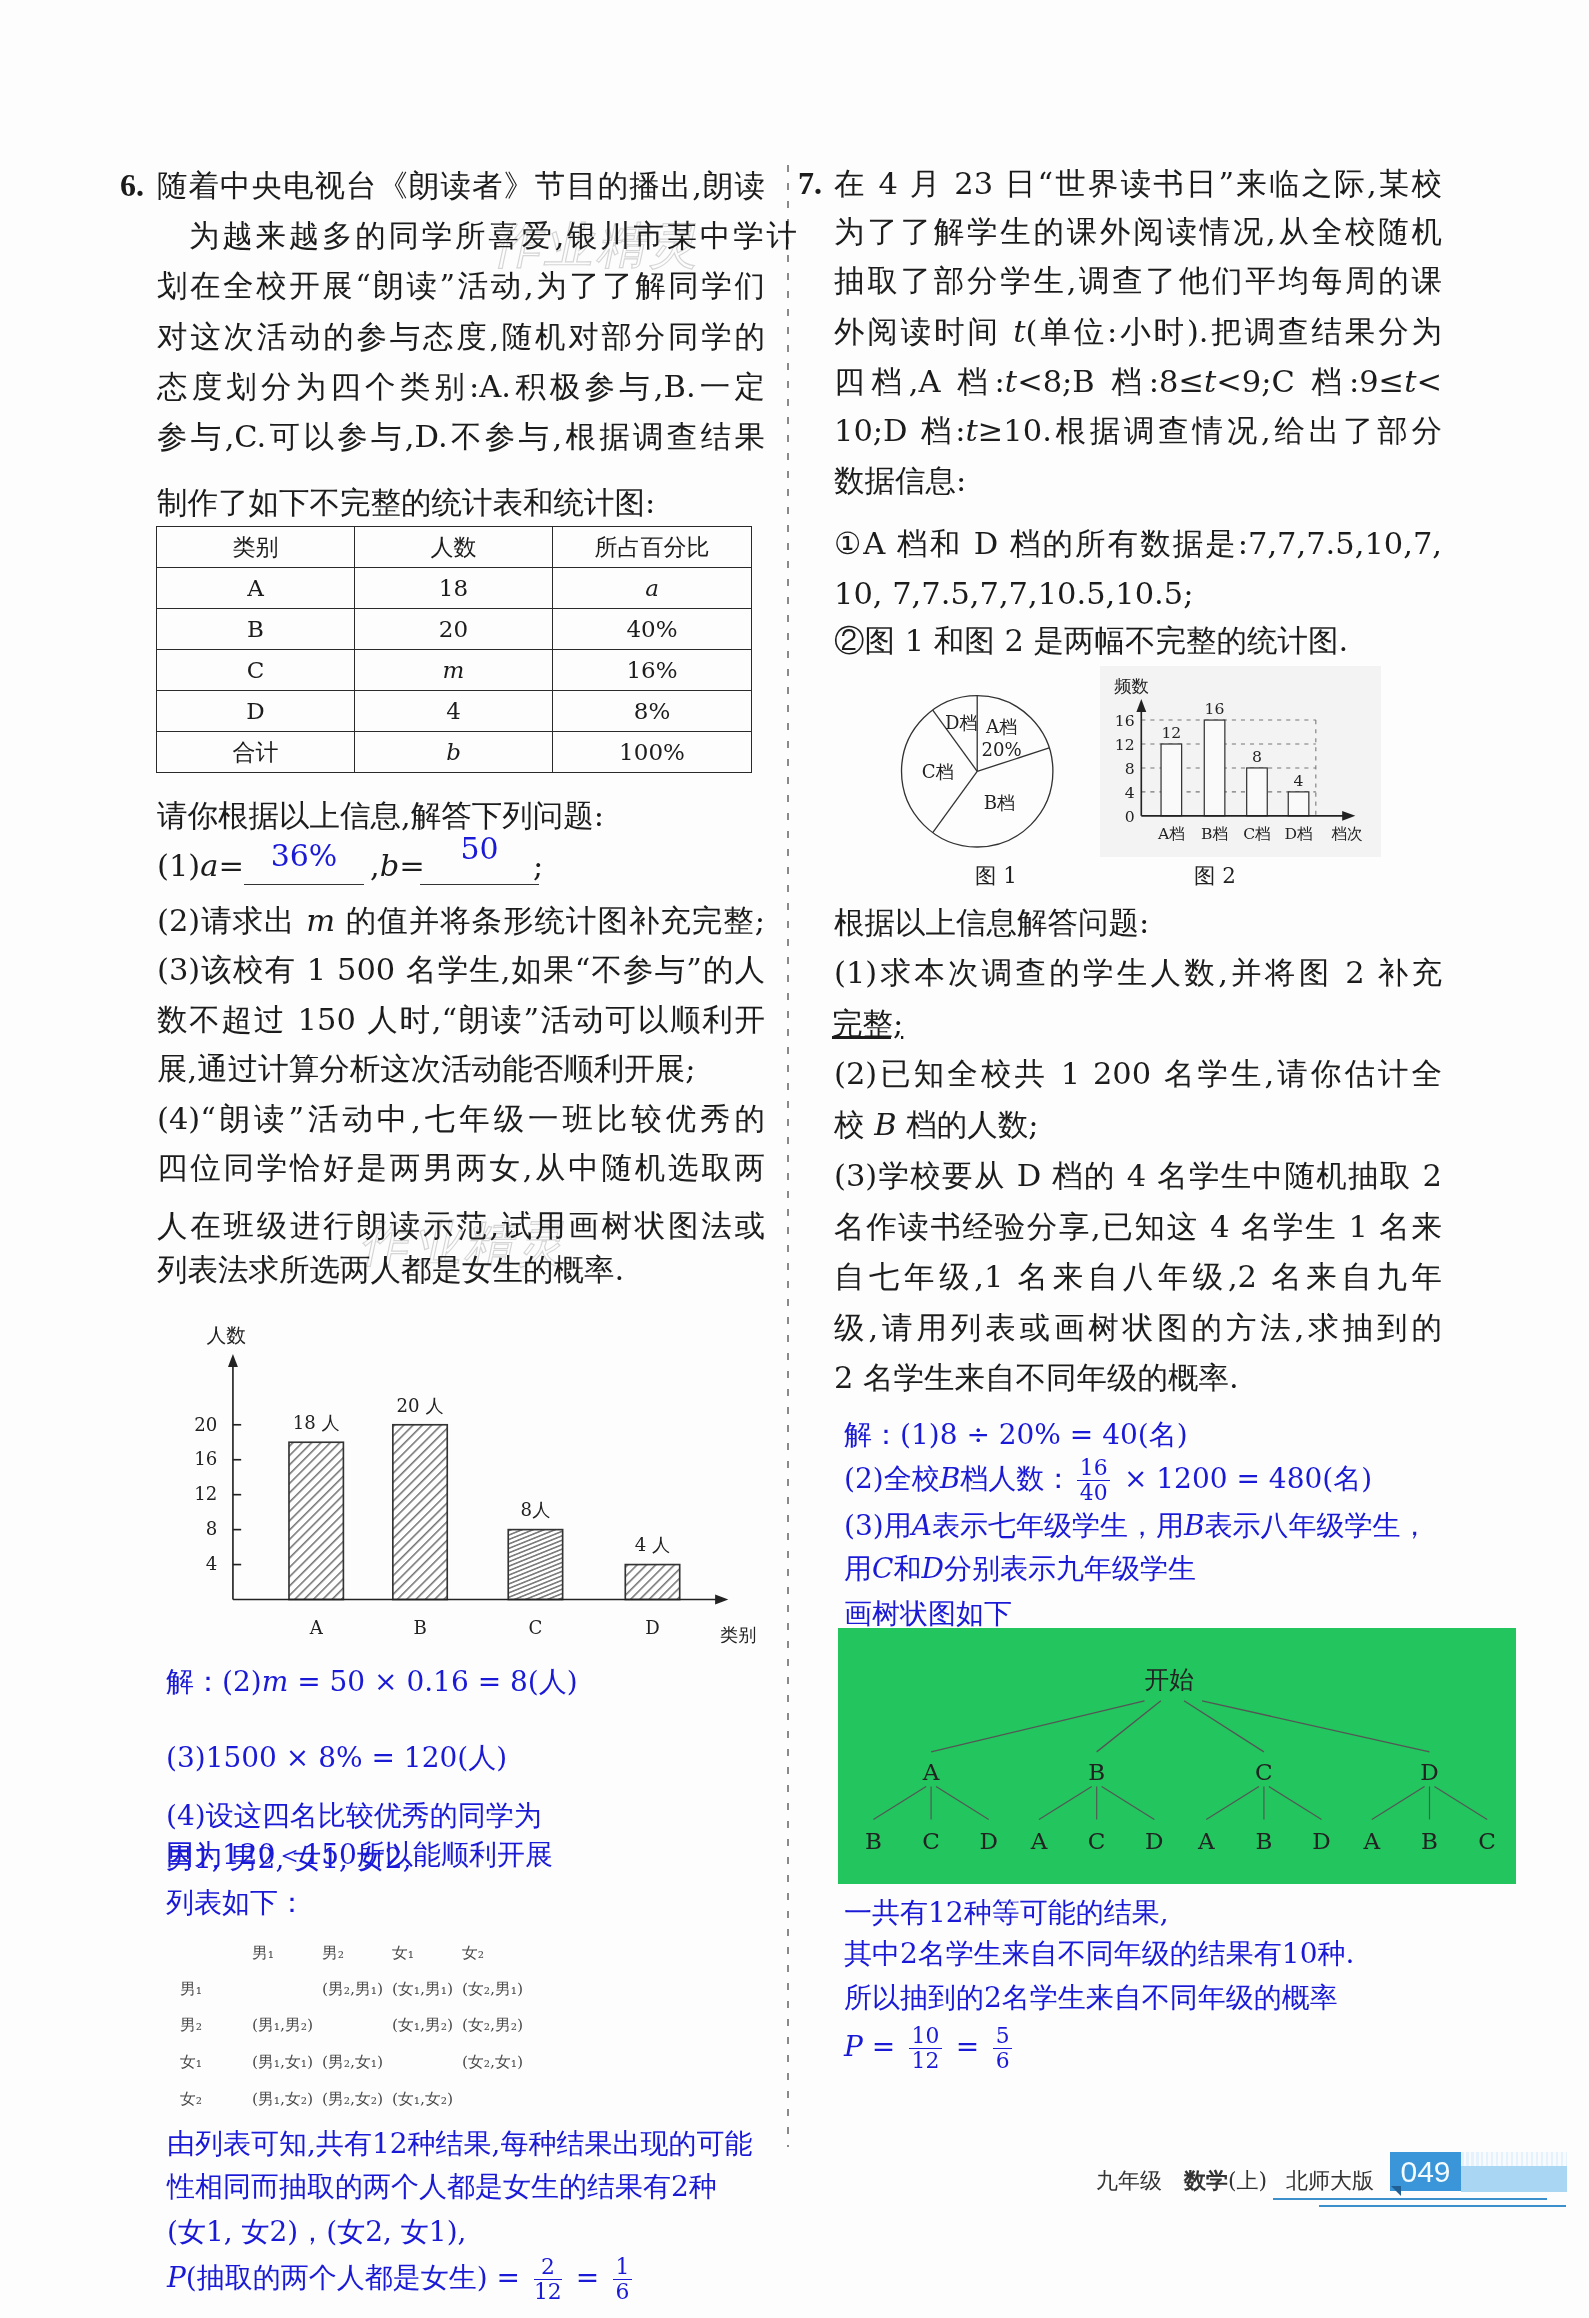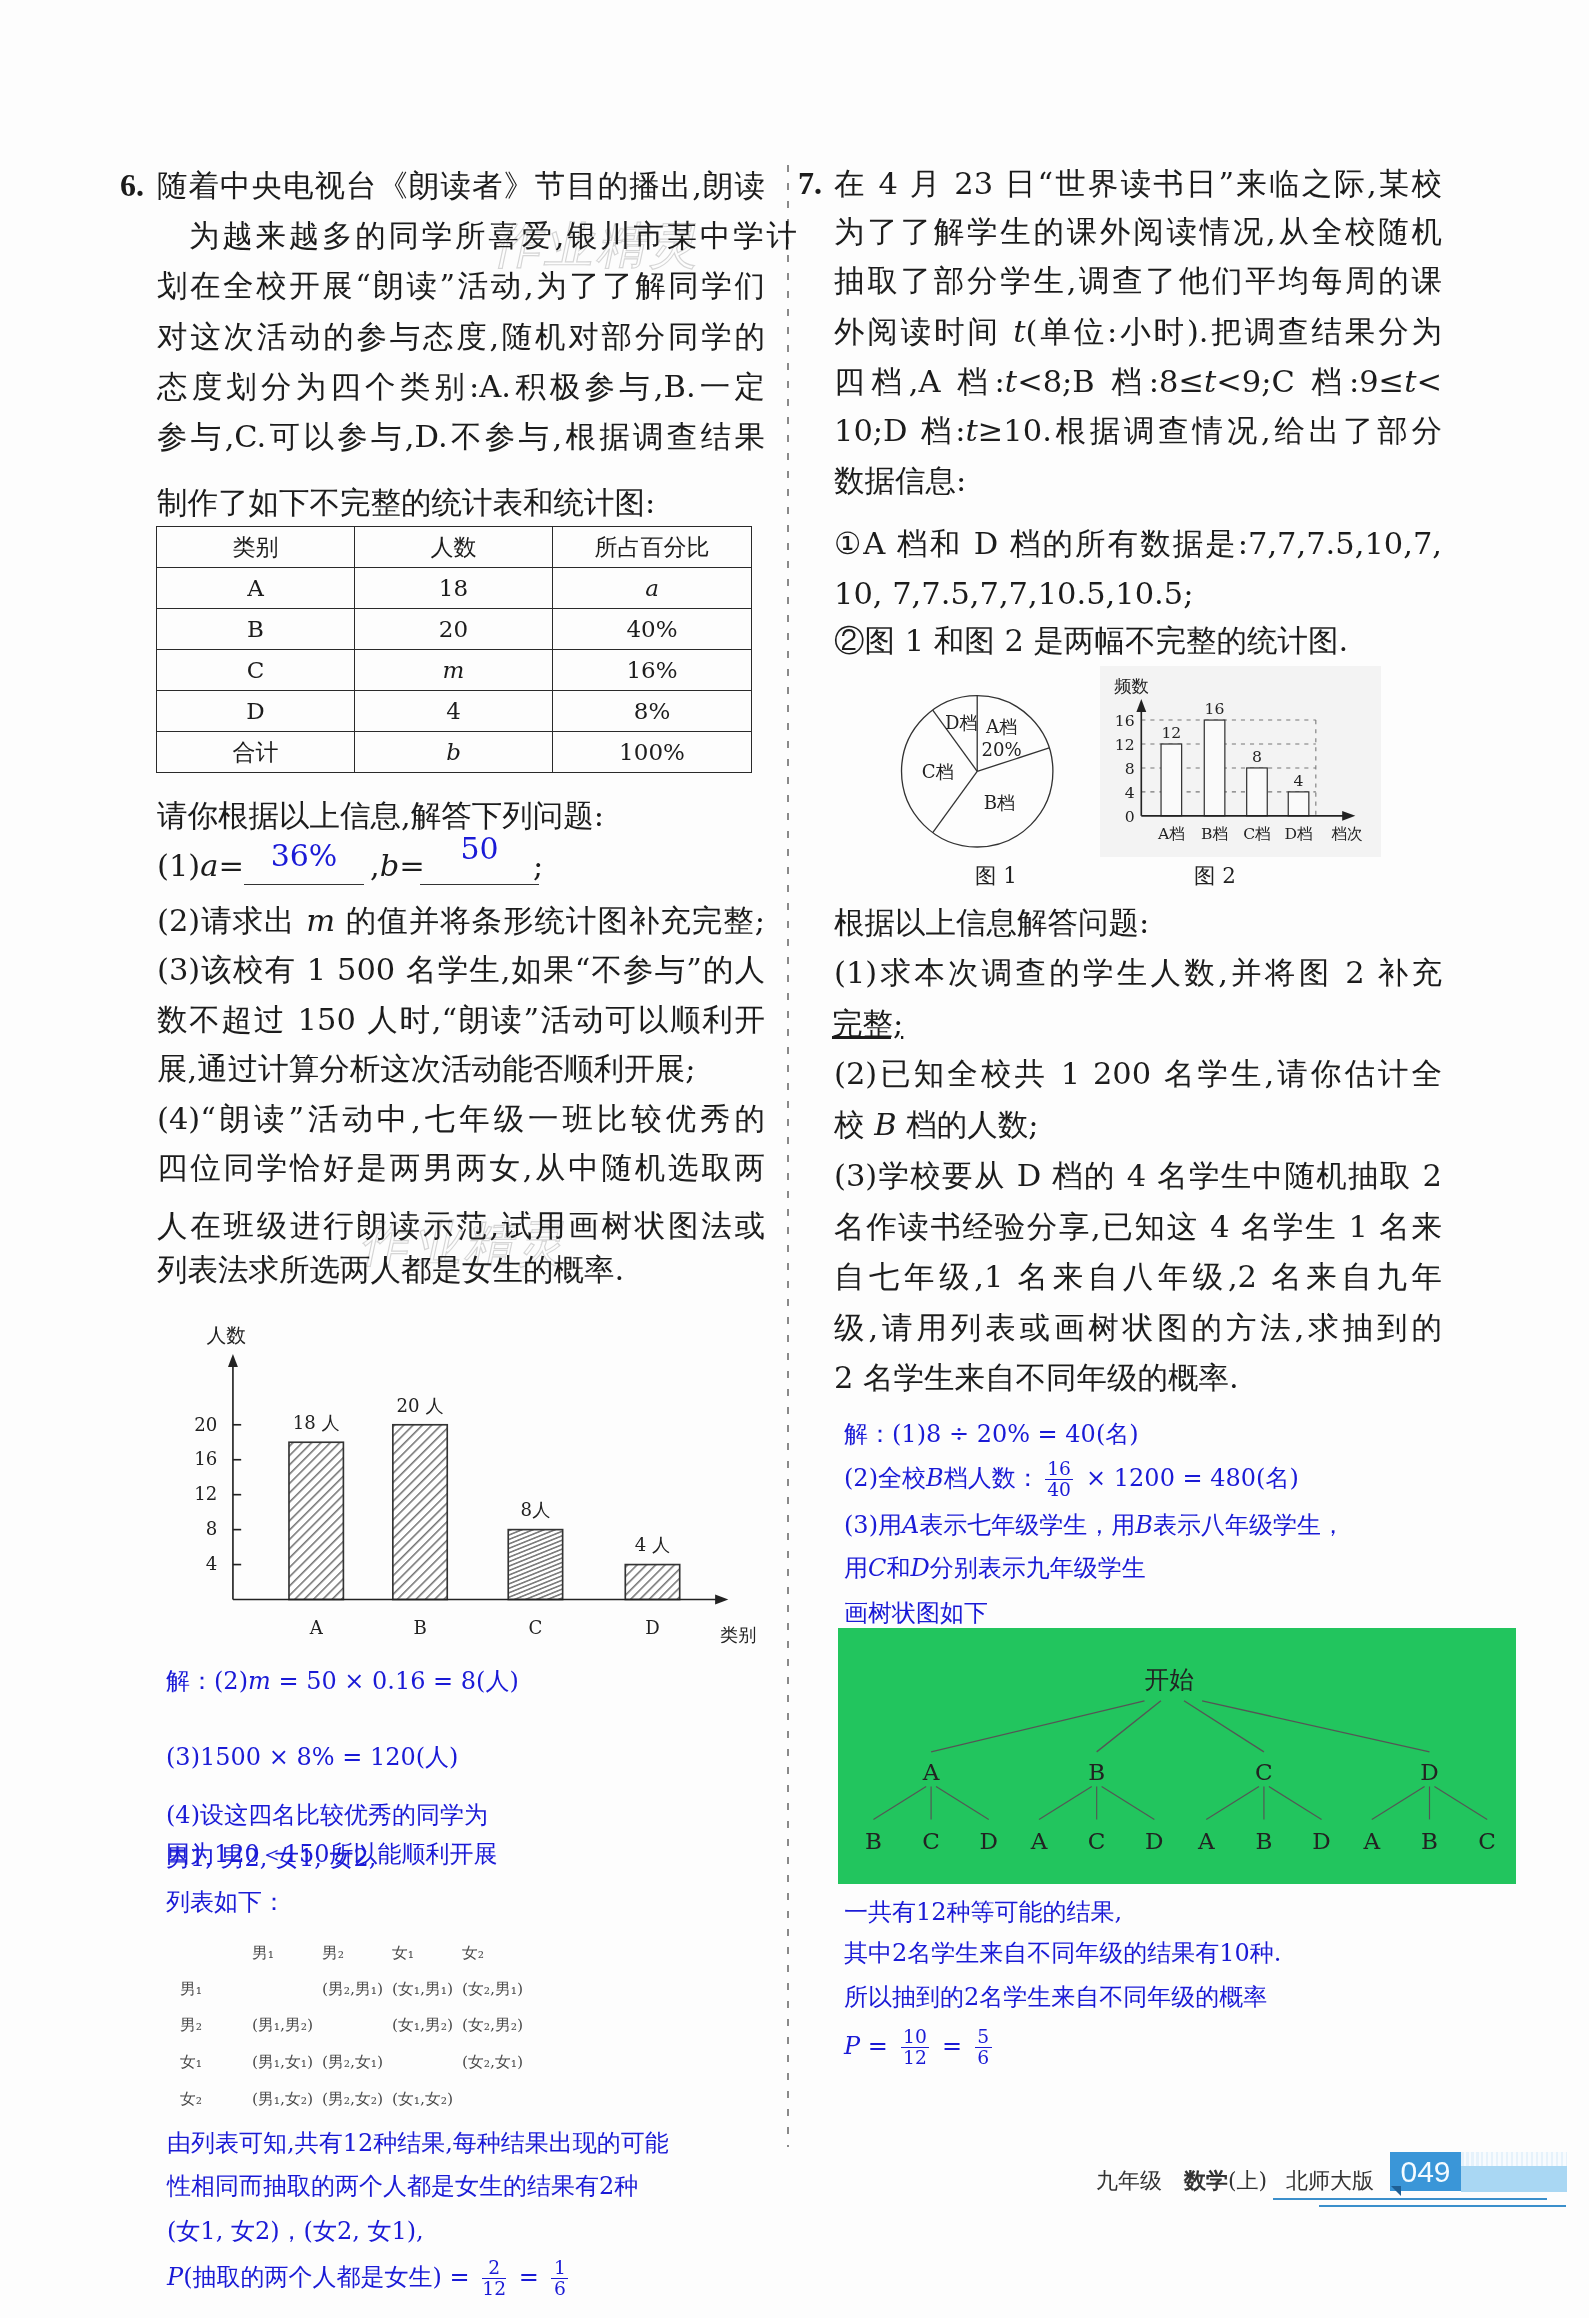--- a/index.html
+++ b/index.html
@@ -3,21 +3,21 @@
 <meta charset="utf-8">
 <style>
   html,body{margin:0;padding:0;background:#ffffff;}
   #page{position:relative;width:1589px;height:2319px;background:#fdfdfd;overflow:hidden;
         font-family:"DejaVu Serif","Liberation Serif",serif;color:#1c1c1c;}
   .t{position:absolute;font-size:30.5px;line-height:49px;height:49px;white-space:nowrap;}
   .j{width:608px;text-align:justify;text-align-last:justify;white-space:normal;}
   .qn{position:absolute;font-size:32px;line-height:49px;font-weight:bold;
       font-family:"Liberation Serif","DejaVu Serif",serif;}
   .var{font-style:italic;}
-  .b{position:absolute;color:#1a1ad6;font-size:24px;line-height:45px;height:45px;white-space:nowrap;}
+  .b{position:absolute;color:#1a1ad6;font-size:28px;line-height:45px;height:45px;white-space:nowrap;}
   .frac{display:inline-block;vertical-align:middle;text-align:center;font-size:0.78em;line-height:1.08;margin:0 5px;}
   .frac>.num{display:block;border-bottom:1.6px solid currentColor;padding:0 2.5px;}
   .frac>.den{display:block;}
   .divider{position:absolute;left:787px;top:165px;width:1.6px;height:1982px;
            background:repeating-linear-gradient(to bottom,#8a8a8a 0 7.4px,transparent 7.4px 18px);}
   .watermark{position:absolute;font-size:49px;line-height:53px;color:transparent;
              -webkit-text-stroke:1.2px rgba(110,110,110,0.28);transform:skewX(-12deg);
              letter-spacing:3.3px;white-space:nowrap;}
   #q6-table{position:absolute;left:156px;top:526px;width:595px;border-collapse:collapse;table-layout:fixed;font-size:23px;}
   #q6-table th,#q6-table td{border:1.6px solid #2a2a2a;height:40px;padding:0;text-align:center;font-weight:normal;color:#1c1c1c;}

